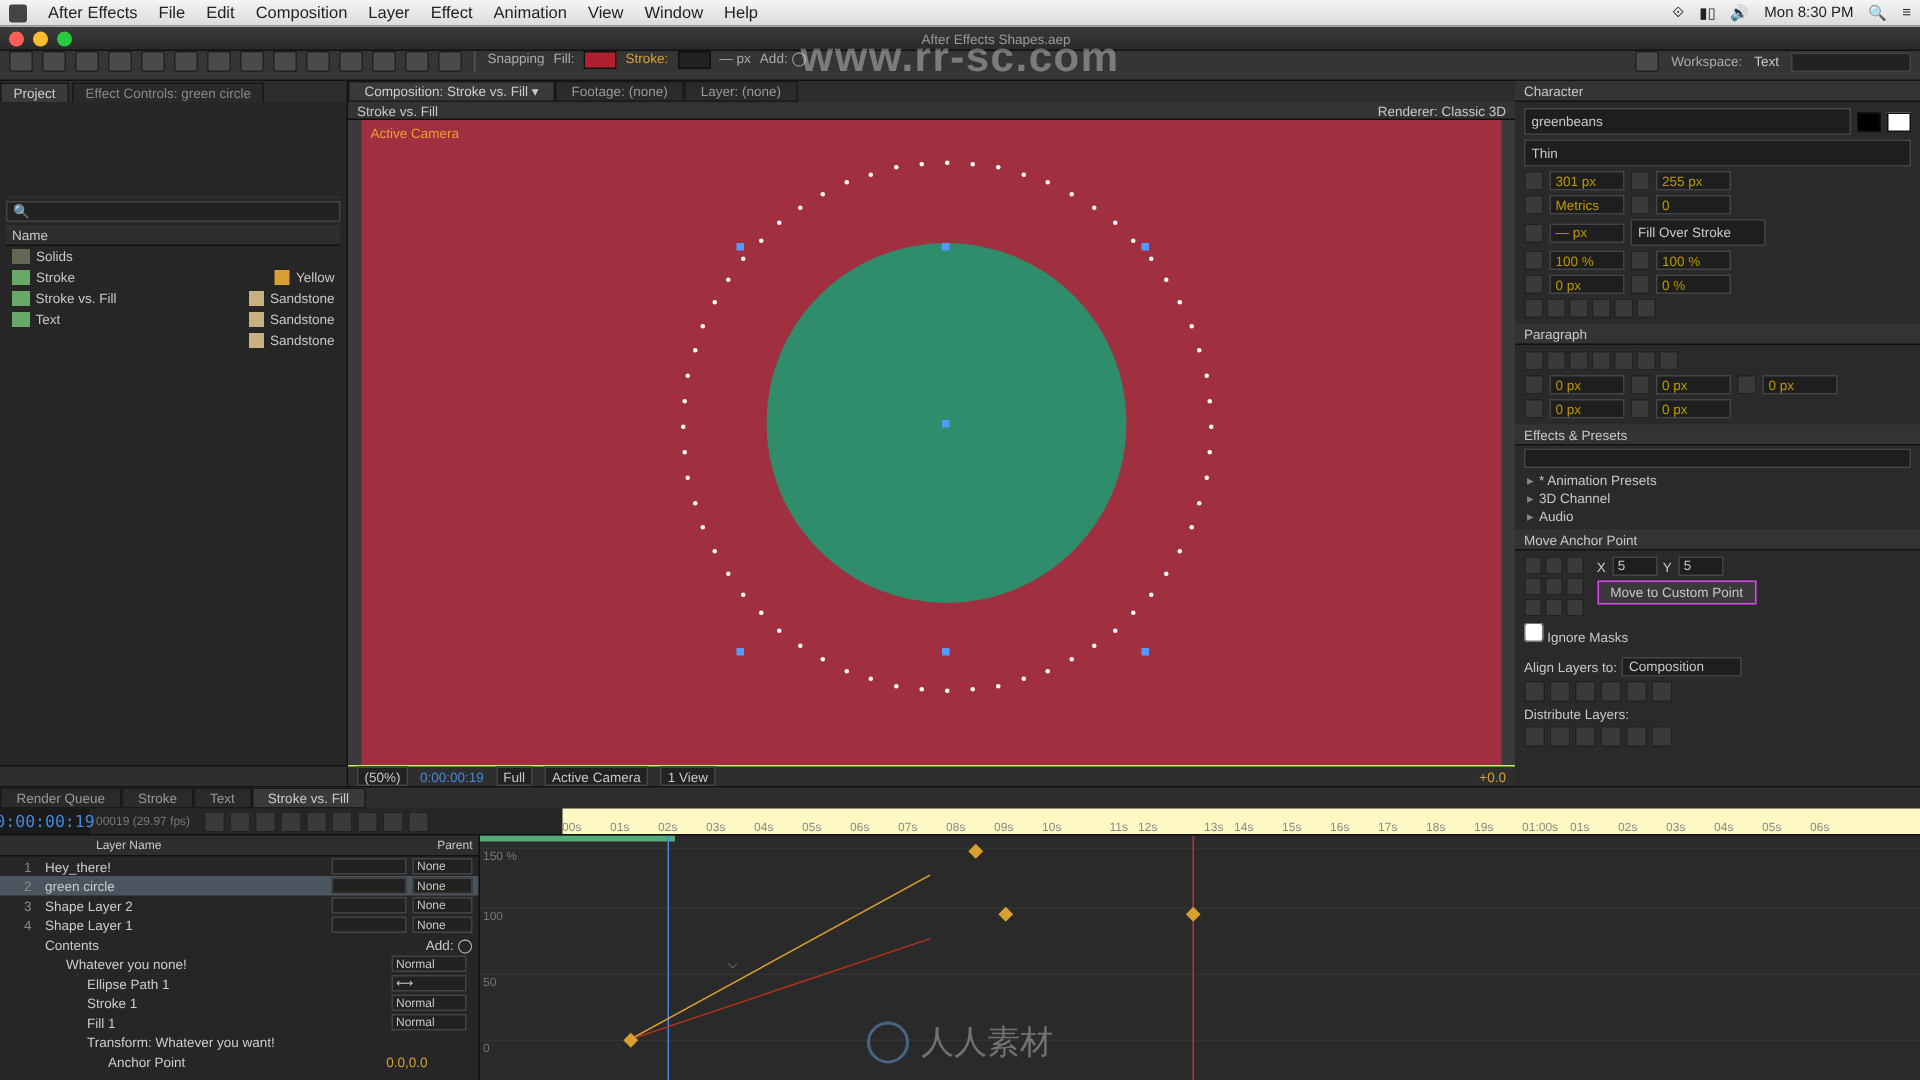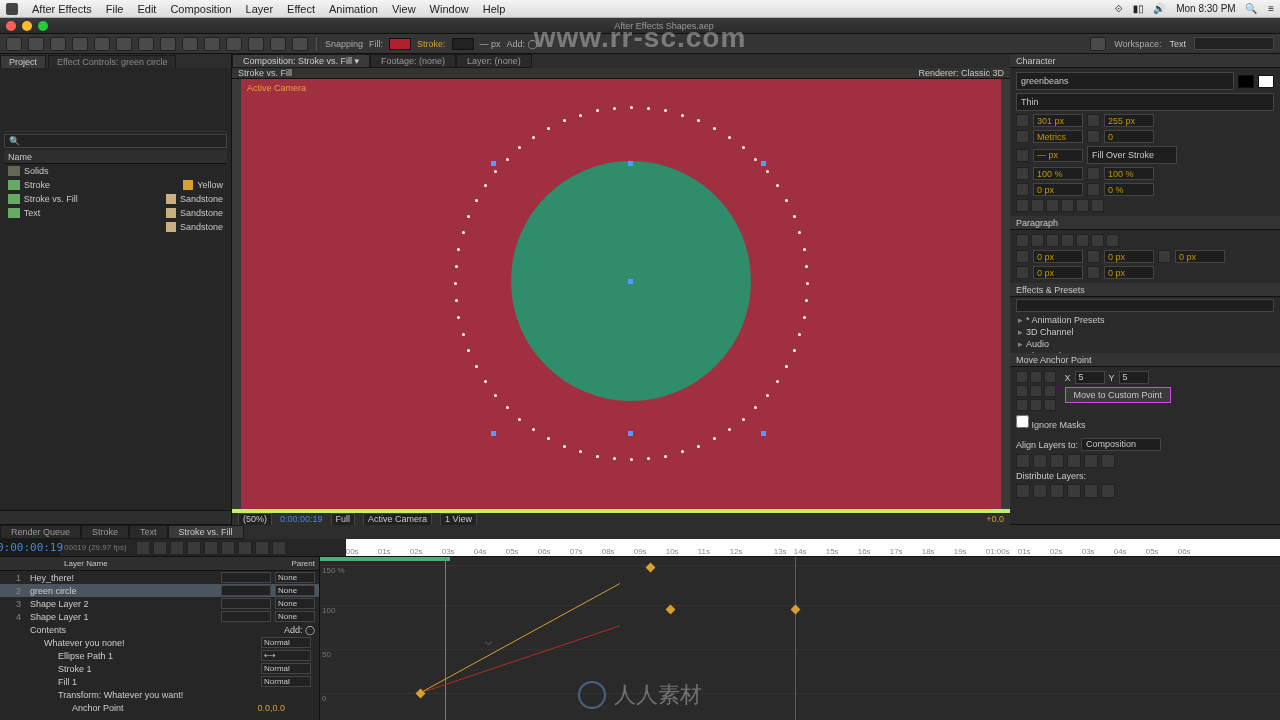--- a/index.html
+++ b/index.html
@@ -6,21 +6,21 @@
 body { background:#262626; color:#c8c8c8; font-size:10px; width:1280px; height:720px; overflow:hidden; position:relative; }
 .menubar { height:18px; background:linear-gradient(#f4f4f4,#dcdcdc); display:flex; align-items:center; padding:0 6px; color:#222; font-size:11px; gap:14px; border-bottom:1px solid #aaa; }
 .menubar .apple { width:12px; height:12px; background:#444; border-radius:2px; }
 .menubar .spacer { flex:1; }
 .menubar .right { display:flex; gap:10px; align-items:center; font-size:10px; }
 .menubar .right span { display:inline-block; }
 .titlebar { height:16px; background:linear-gradient(#3a3a3a,#2a2a2a); display:flex; align-items:center; padding:0 6px; gap:6px; border-bottom:1px solid #111; }
 .titlebar .dot { width:10px; height:10px; border-radius:50%; }
 .titlebar .r{background:#ff5f56}.titlebar .y{background:#ffbd2e}.titlebar .g{background:#27c93f}
 .titlebar .doc { flex:1; text-align:center; color:#999; font-size:9px; }
-.toolbar { height:20px; background:#353535; display:flex; align-items:center; padding:0 6px; gap:6px; border-bottom:1px solid #111; font-size:9px; }
+.toolbar { height:20px; background:#353535; display:flex; align-items:flex-start; padding:0 6px; gap:6px; border-bottom:1px solid #111; font-size:9px; }
 .toolbar .tbtn { width:16px; height:14px; background:#4a4a4a; border:1px solid #222; border-radius:2px; }
 .toolbar .sep { width:1px; height:14px; background:#555; margin:0 2px; }
 .toolbar .lbl { color:#aaa; }
 .toolbar .fillsw { width:22px; height:12px; background:#b02030; border:1px solid #111; }
 .toolbar .stroksw { width:22px; height:12px; background:#222; border:1px solid #111; }
 .toolbar .right { margin-left:auto; display:flex; gap:8px; align-items:center; }
 .toolbar .searchbox { width:80px; height:13px; background:#222; border:1px solid #444; }
 .workarea { display:flex; height:470px; }
 .leftcol { width:232px; display:flex; flex-direction:column; border-right:1px solid #111; }
 .panel-tabs { height:14px; background:#2d2d2d; display:flex; align-items:flex-end; font-size:9px; }
@@ -44,21 +44,21 @@
 .comp-tabs .ct.active { background:#3a3a3a; color:#ccc; }
 .comp-subbar { height:14px; background:#333; display:flex; align-items:center; padding:0 6px; font-size:9px; gap:10px; border-bottom:1px solid #111; }
 .comp-subbar .right { margin-left:auto; }
 .viewport { flex:1; background:#3a3a3a; display:flex; align-items:center; justify-content:center; position:relative; }
 .canvas { width:760px; height:430px; background:#a03040; position:relative; }
 .acam { position:absolute; top:4px; left:6px; color:#e8a030; font-size:9px; }
 .circle { position:absolute; left:270px; top:82px; width:240px; height:240px; border-radius:50%; background:#2f8d6b; }
 .dots { position:absolute; left:210px; top:24px; width:358px; height:358px; }
 .dots .d { position:absolute; width:3px; height:3px; background:#fff; border-radius:50%; }
 .handle { position:absolute; width:5px; height:5px; background:#59f; }
-.vp-footer { height:16px; background:#2e2e2e; display:flex; align-items:center; padding:0 6px; gap:8px; font-size:9px; border-top:4px solid #bef264; }
+.vp-footer { height:16px; background:#2e2e2e; display:flex; align-items:center; padding:0 6px; gap:8px; font-size:9px; border-top:1px solid #bef264; }
 .vp-footer .sel { background:#222; border:1px solid #444; padding:0 4px; height:13px; display:flex; align-items:center; }
 .rightcol { width:270px; background:#2a2a2a; display:flex; flex-direction:column; font-size:9px; overflow:hidden; }
 .rpanel-h { height:14px; background:#333; display:flex; align-items:center; padding:0 6px; border-bottom:1px solid #111; }
 .char-body { padding:4px 6px; display:flex; flex-direction:column; gap:3px; }
 .char-row { display:flex; gap:4px; align-items:center; }
 .char-row .drop { flex:1; height:18px; background:#1e1e1e; border:1px solid #444; display:flex; align-items:center; padding:0 4px; }
 .swatch { width:16px; height:13px; border:1px solid #111; }
 .swatch.w{background:#fff}.swatch.k{background:#000}
 .char-row .icn { width:13px; height:13px; background:#3a3a3a; border:1px solid #222; }
 .char-row .val { width:50px; height:13px; background:#1e1e1e; border:1px solid #444; display:flex; align-items:center; padding:0 3px; color:#b90; }
@@ -80,21 +80,21 @@
 .align-body .row { display:flex; gap:3px; align-items:center; margin-bottom:3px; }
 .align-body .ab { width:14px; height:14px; background:#3a3a3a; border:1px solid #222; }
 .timeline { height:210px; background:#262626; display:flex; flex-direction:column; border-top:1px solid #111; }
 .tl-tabs { height:14px; background:#2d2d2d; display:flex; font-size:9px; }
 .tl-tabs .tt { padding:1px 10px; background:#2a2a2a; border:1px solid #191919; color:#999; }
 .tl-tabs .tt.active { background:#3a3a3a; color:#ccc; }
 .tl-head { height:18px; display:flex; border-bottom:1px solid #111; }
 .tl-tc { width:60px; background:#1a1a1a; color:#48d; font-family:monospace; font-size:11px; display:flex; align-items:center; justify-content:center; }
 .tl-ctrls { display:flex; align-items:center; gap:3px; padding:0 4px; }
 .tl-ctrls .b { width:14px; height:14px; background:#3a3a3a; border:1px solid #222; }
-.tl-ruler { flex:1; background:#ffffff; position:relative; margin-left:56px; }
+.tl-ruler { flex:1; background:#fef9c3; position:relative; margin-left:85px; }
 .tl-ruler .tick { position:absolute; top:8px; font-size:8px; color:#888; }
 .tl-body { flex:1; display:flex; overflow:hidden; }
 .tl-left { width:320px; background:#262626; border-right:1px solid #111; overflow:hidden; }
 .tl-colhead { height:14px; background:#2e2e2e; display:flex; align-items:center; font-size:8px; padding:0 4px; border-bottom:1px solid #111; }
 .tl-row { height:13px; display:flex; align-items:center; font-size:9px; padding:0 4px; }
 .tl-row.sel { background:#4a5560; }
 .tl-row .ind { display:inline-block; }
 .tl-row .nm { color:#ccc; }
 .tl-row .val { color:#d8a030; margin-left:auto; margin-right:30px; }
 .tl-row .mode { width:50px; height:11px; background:#222; border:1px solid #444; margin-left:auto; margin-right:4px; font-size:8px; padding:0 2px; }
@@ -510,21 +510,21 @@
         <span class="tick" style="left: 32px;">01s</span>
         <span class="tick" style="left: 64px;">02s</span>
         <span class="tick" style="left: 96px;">03s</span>
         <span class="tick" style="left: 128px;">04s</span>
         <span class="tick" style="left: 160px;">05s</span>
         <span class="tick" style="left: 192px;">06s</span>
         <span class="tick" style="left: 224px;">07s</span>
         <span class="tick" style="left: 256px;">08s</span>
         <span class="tick" style="left: 288px;">09s</span>
         <span class="tick" style="left: 320px;">10s</span>
-        <span class="tick" style="left: 352px;">11s</span>
+        <span class="tick" style="left: 365px;">11s</span>
         <span class="tick" style="left: 384px;">12s</span>
         <span class="tick" style="left: 428px;">13s</span>
         <span class="tick" style="left: 448px;">14s</span>
         <span class="tick" style="left: 480px;">15s</span>
         <span class="tick" style="left: 512px;">16s</span>
         <span class="tick" style="left: 544px;">17s</span>
         <span class="tick" style="left: 576px;">18s</span>
         <span class="tick" style="left: 608px;">19s</span>
         <span class="tick" style="left: 640px;">01:00s</span>
         <span class="tick" style="left: 672px;">01s</span>

